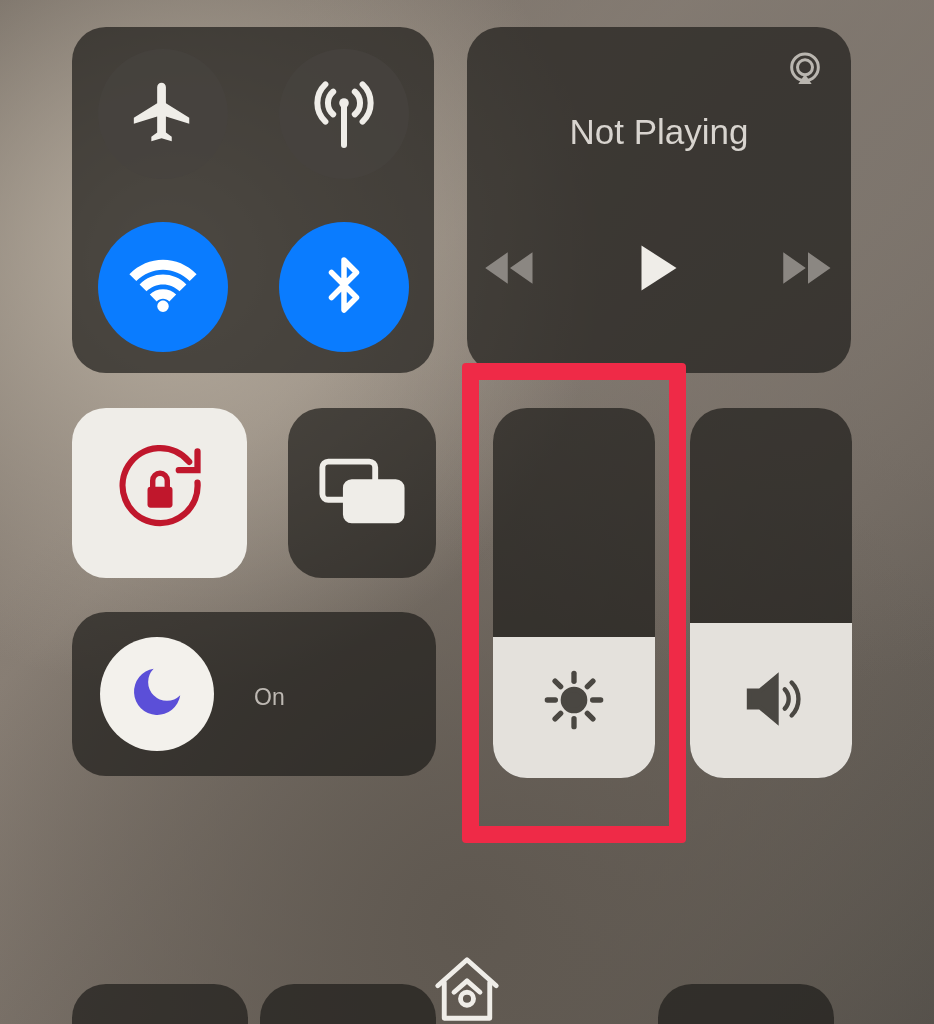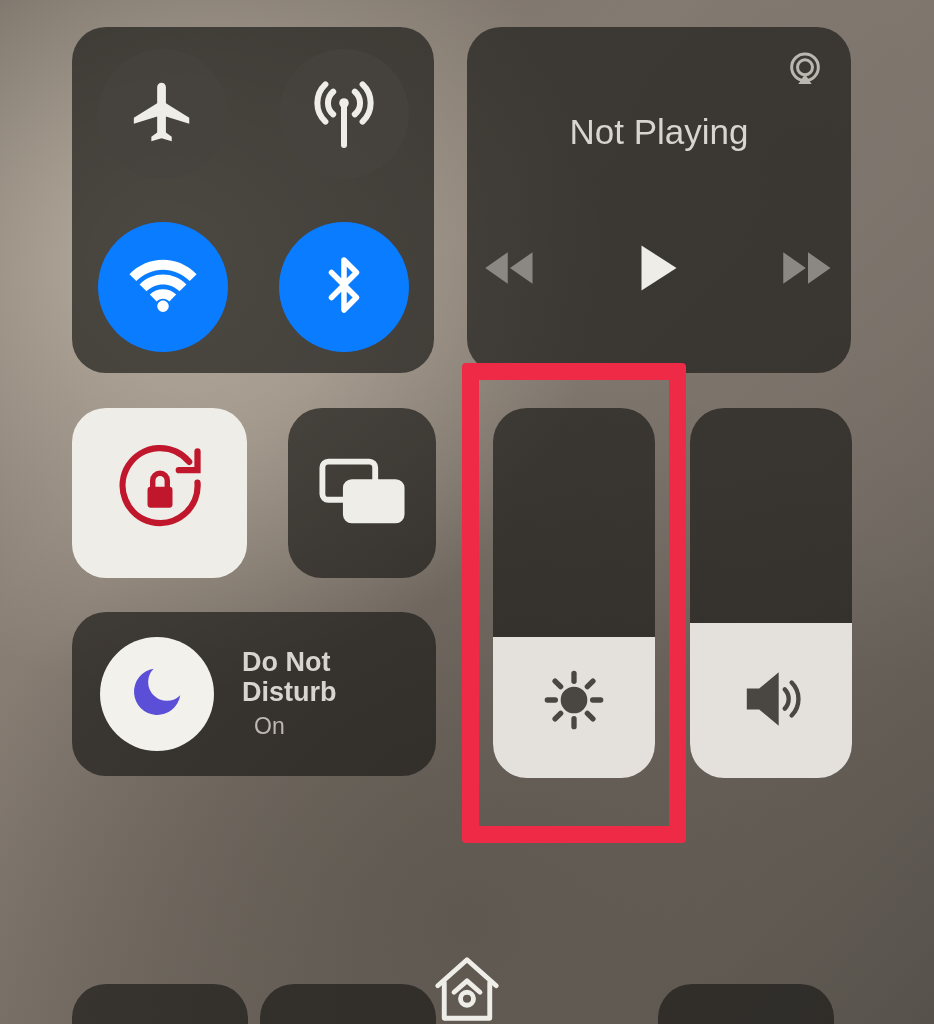--- a/index.html
+++ b/index.html
@@ -245,21 +245,20 @@
 
 <div class="panel dnd-bar">
   <div class="dnd-circle">
     <span>
       <svg width="62" height="62" viewBox="0 0 24 24" fill="#5b4fd8">
           <path d="M21 13.3A9 9 0 1 1 10.7 3a7 7 0 0 0 10.3 10.3z"></path>
         </svg>
     </span>
   </div>
   <div class="dnd-text">
-    <div class="dnd-title" style="max-width:160px;">Do Not Disturb</div>
     <div class="dnd-status">On</div>
   </div>
 </div>
 
 <div class="slider-track brightness">
   <div class="slider-fill" style="height: 38%;">
     <span>
       <svg width="64" height="64" viewBox="0 0 24 24" fill="none" stroke="#4a4742" stroke-width="2" stroke-linecap="round">
         <circle cx="12" cy="12" r="4" fill="#4a4742"></circle>
         <line x1="12" y1="2" x2="12" y2="5"></line>

